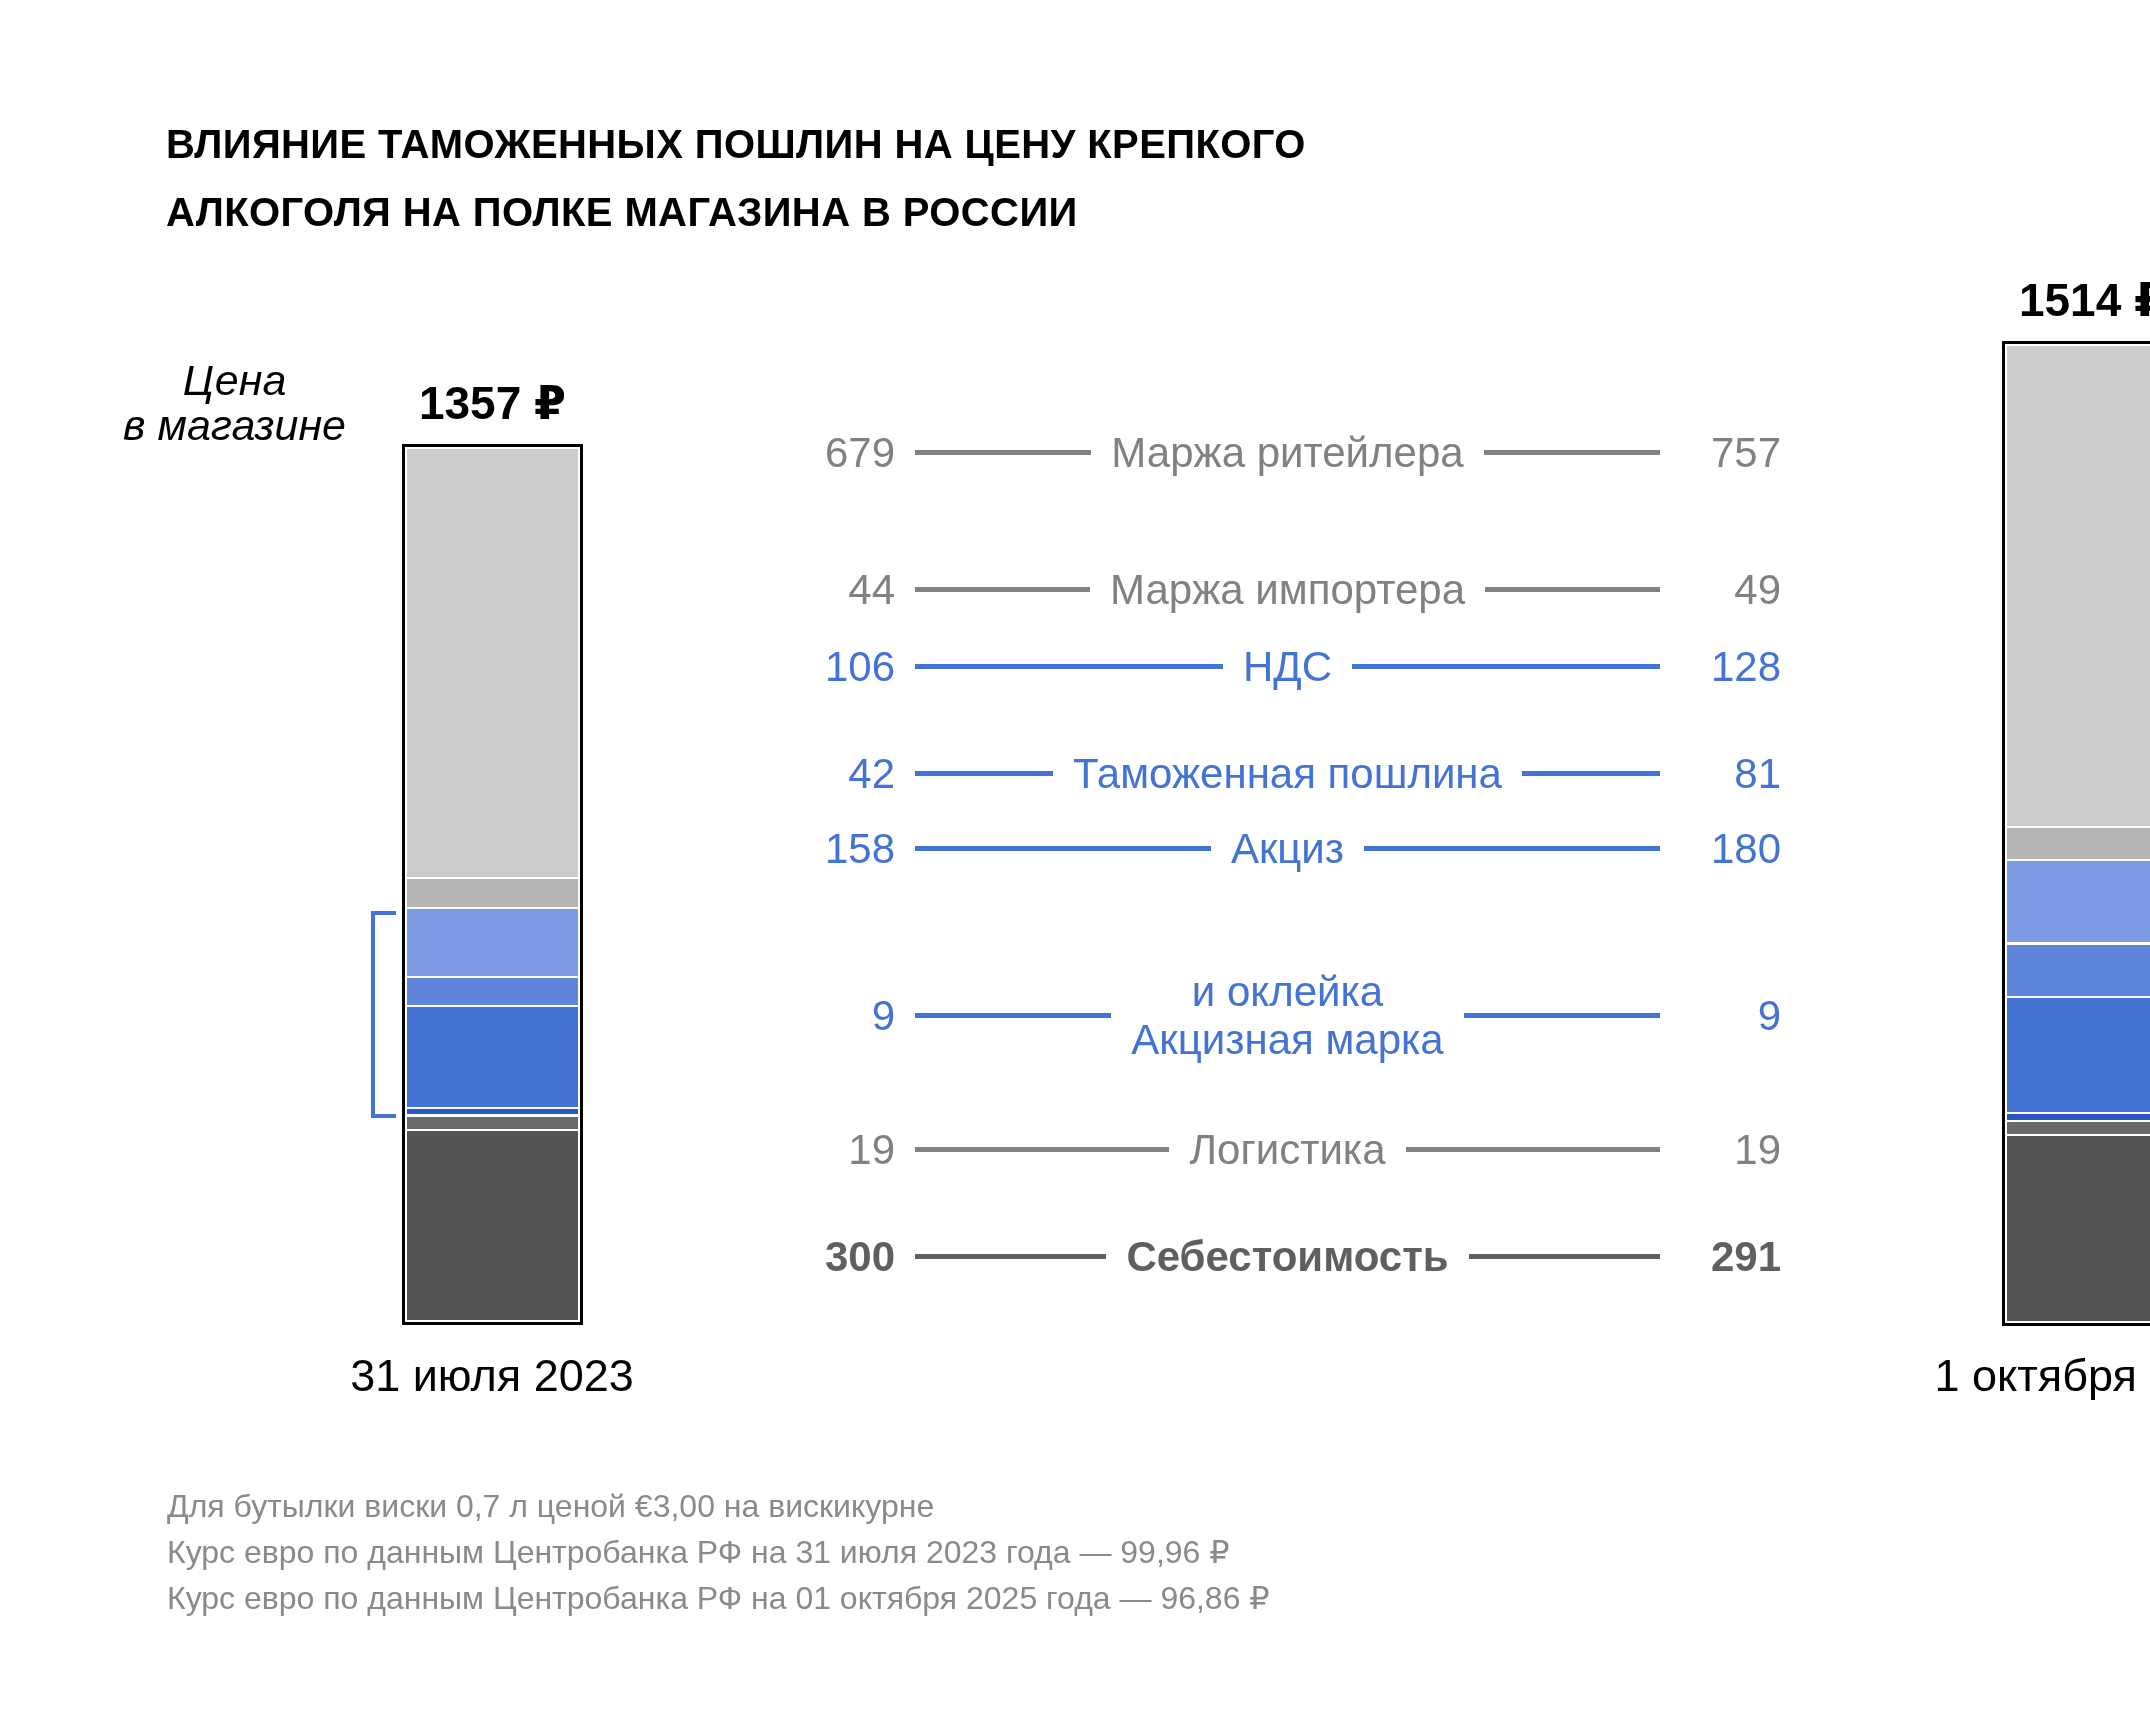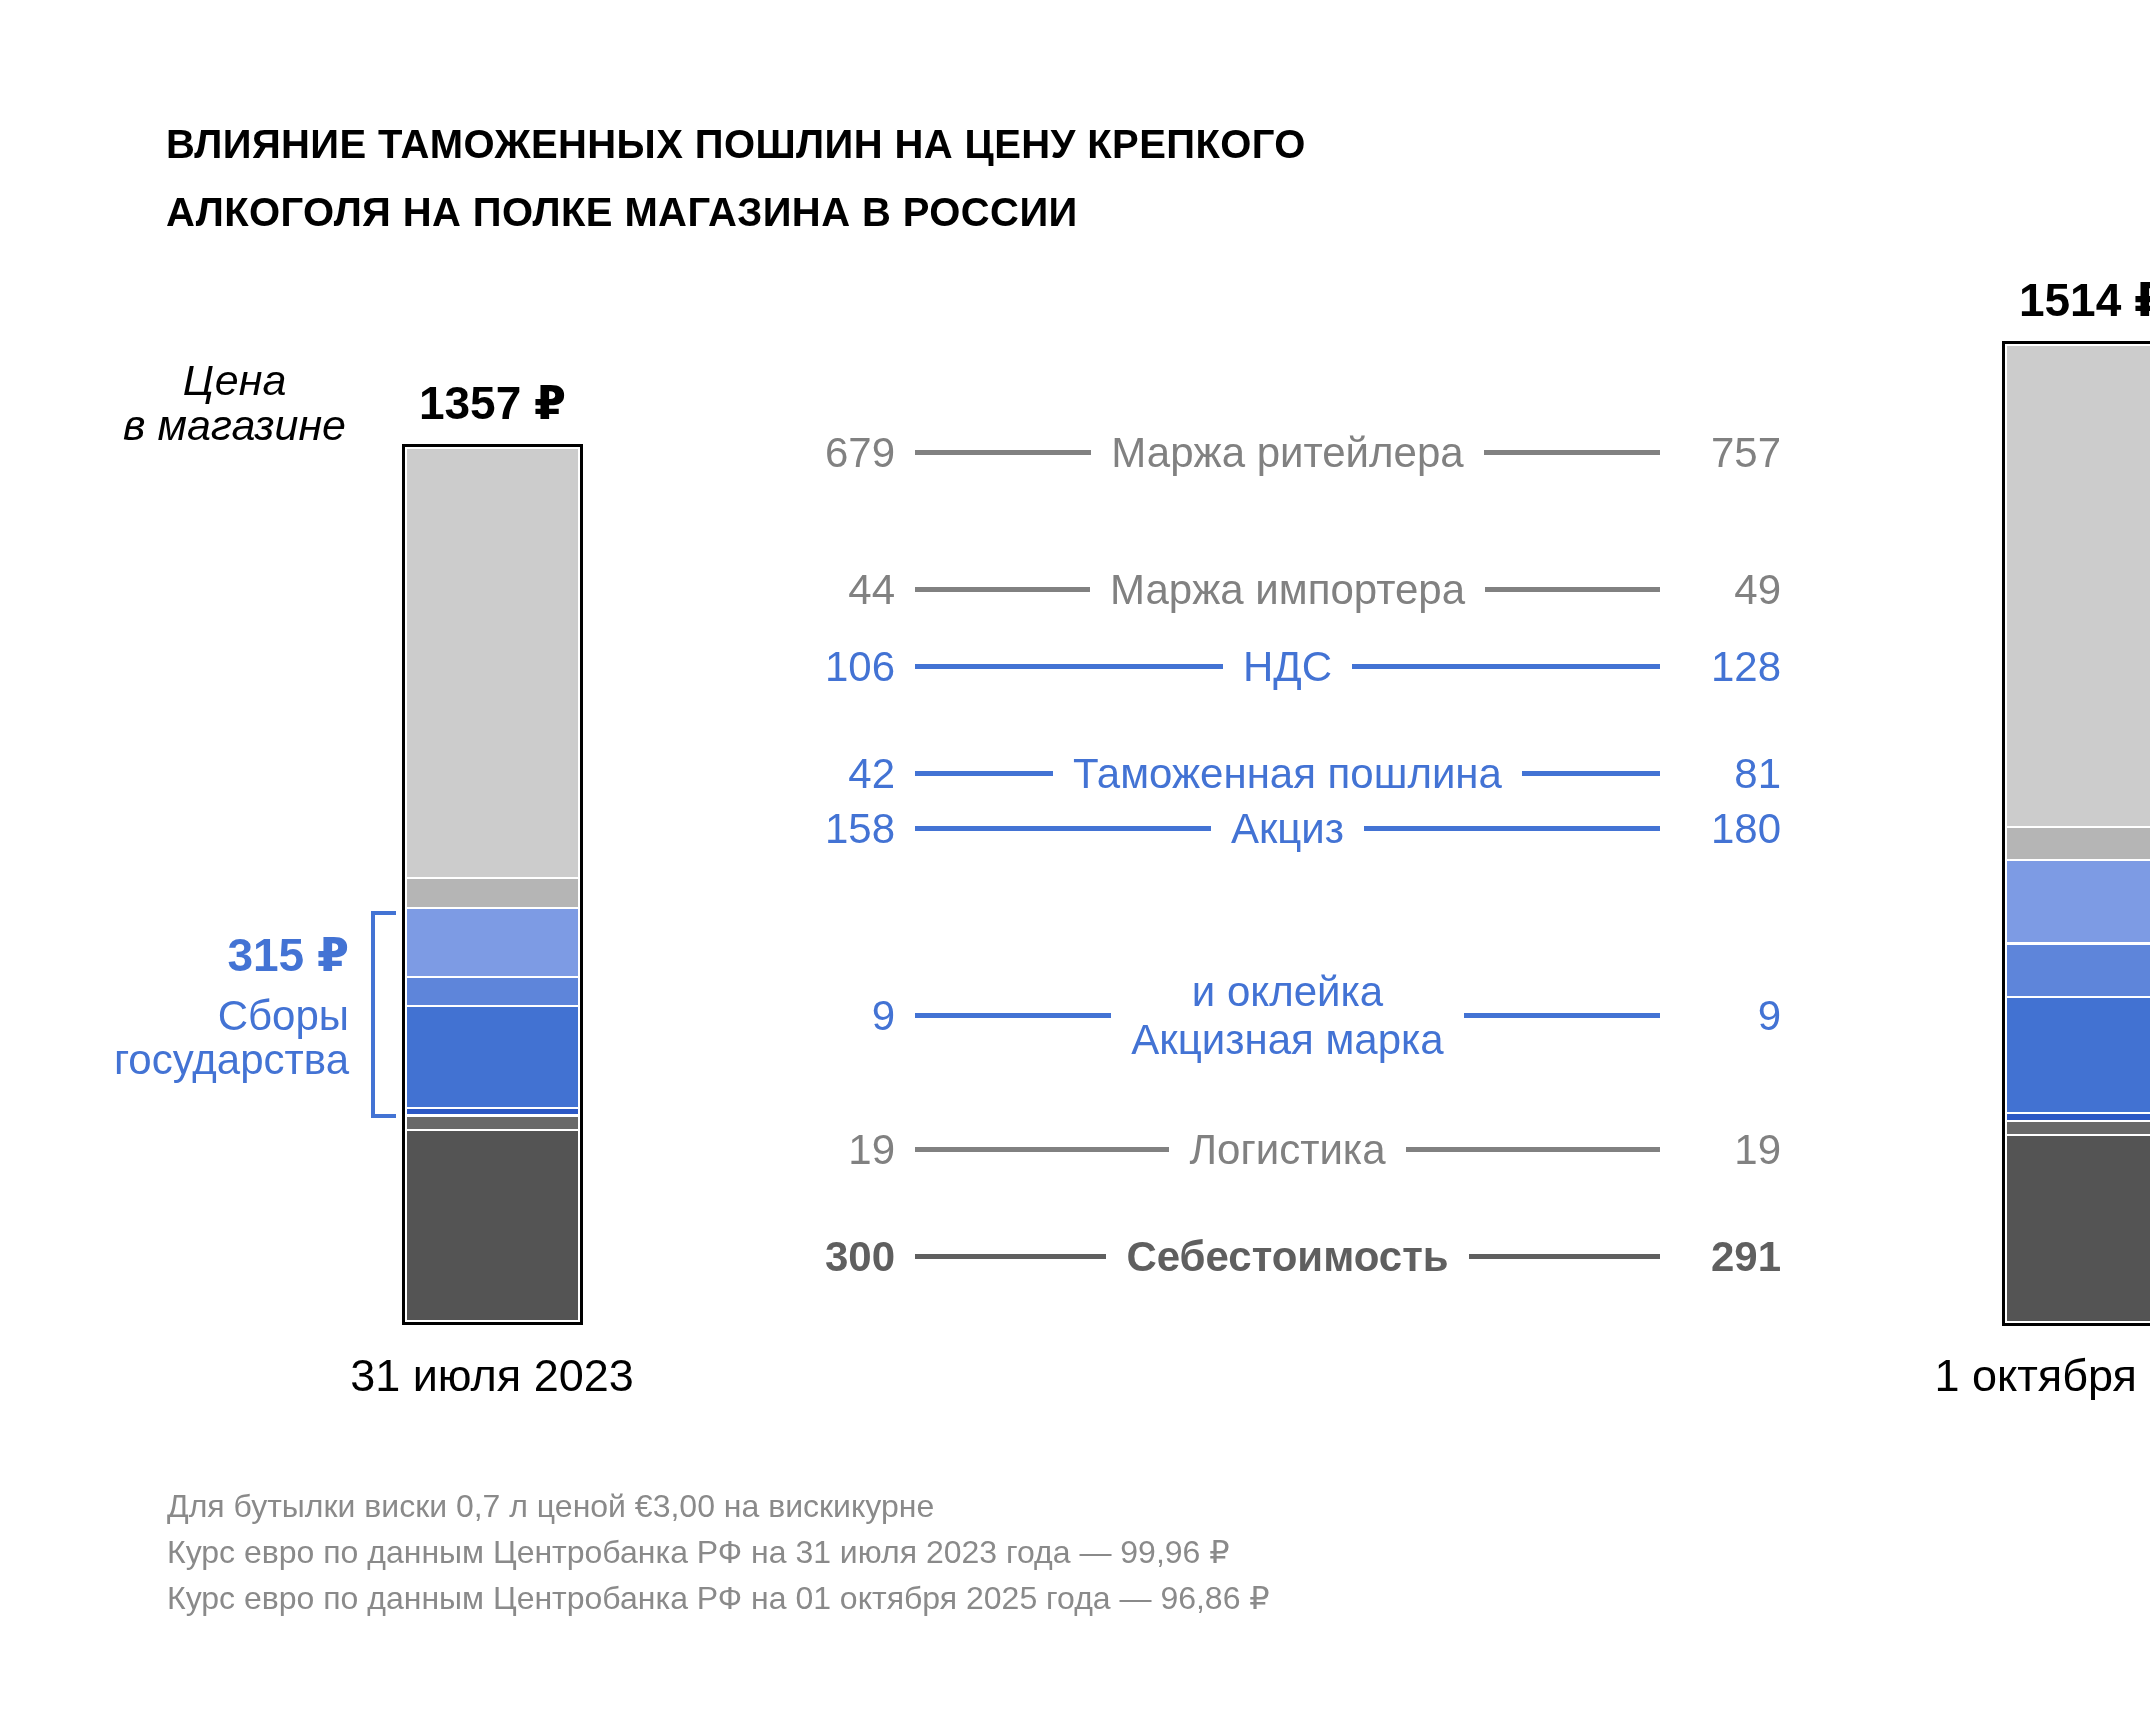--- a/index.html
+++ b/index.html
@@ -61,27 +61,20 @@
       <div class="seg" style="flex-grow: 679; background: rgb(204, 204, 204);"></div>
       <div class="seg" style="flex-grow: 44; background: rgb(181, 181, 181);"></div>
       <div class="seg" style="flex-grow: 106; background: rgb(125, 155, 228);"></div>
       <div class="seg" style="flex-grow: 42; background: rgb(94, 133, 218);"></div>
       <div class="seg" style="flex-grow: 158; background: rgb(66, 114, 210);"></div>
       <div class="seg" style="flex-grow: 9; background: rgb(44, 88, 197);"></div>
       <div class="seg" style="flex-grow: 19; background: rgb(105, 105, 105);"></div>
       <div class="seg" style="flex-grow: 300; background: rgb(84, 84, 84);"></div>
     </div>
   <div class="bracket left"></div>
-  <div class="gov left">
-    <div class="val">315 ₽</div>
-    <div class="cap">
-      <div>Сборы</div>
-      <div>государства</div>
-    </div>
-  </div>
   <div class="bar-date date-left">31 июля 2023</div>
 
   <div class="bar-total total-right">1514 ₽</div>
   <div class="bar bar-right" id="bar1">
       <div class="seg" style="flex-grow: 757; background: rgb(204, 204, 204);"></div>
       <div class="seg" style="flex-grow: 49; background: rgb(181, 181, 181);"></div>
       <div class="seg" style="flex-grow: 128; background: rgb(125, 155, 228);"></div>
       <div class="seg" style="flex-grow: 81; background: rgb(94, 133, 218);"></div>
       <div class="seg" style="flex-grow: 180; background: rgb(66, 114, 210);"></div>
       <div class="seg" style="flex-grow: 9; background: rgb(44, 88, 197);"></div>
@@ -121,21 +114,21 @@
       </div>
       <div class="mid-row row-blue" style="top: 745px; height: 57px;">
         <div class="num">42</div>
         <div class="dash" style="background: currentcolor;"></div>
         <div class="lbl">
           <div class="">Таможенная пошлина</div>
         </div>
         <div class="dash" style="background: currentcolor;"></div>
         <div class="num">81</div>
       </div>
-      <div class="mid-row row-blue" style="top: 800px; height: 57px;">
+      <div class="mid-row row-blue" style="top: 820px; height: 57px;">
         <div class="num">158</div>
         <div class="dash" style="background: currentcolor;"></div>
         <div class="lbl">
           <div class="">Акциз</div>
         </div>
         <div class="dash" style="background: currentcolor;"></div>
         <div class="num">180</div>
       </div>
       <div class="mid-row row-blue" style="top: 964px; height: 103px;">
         <div class="num">9</div>

